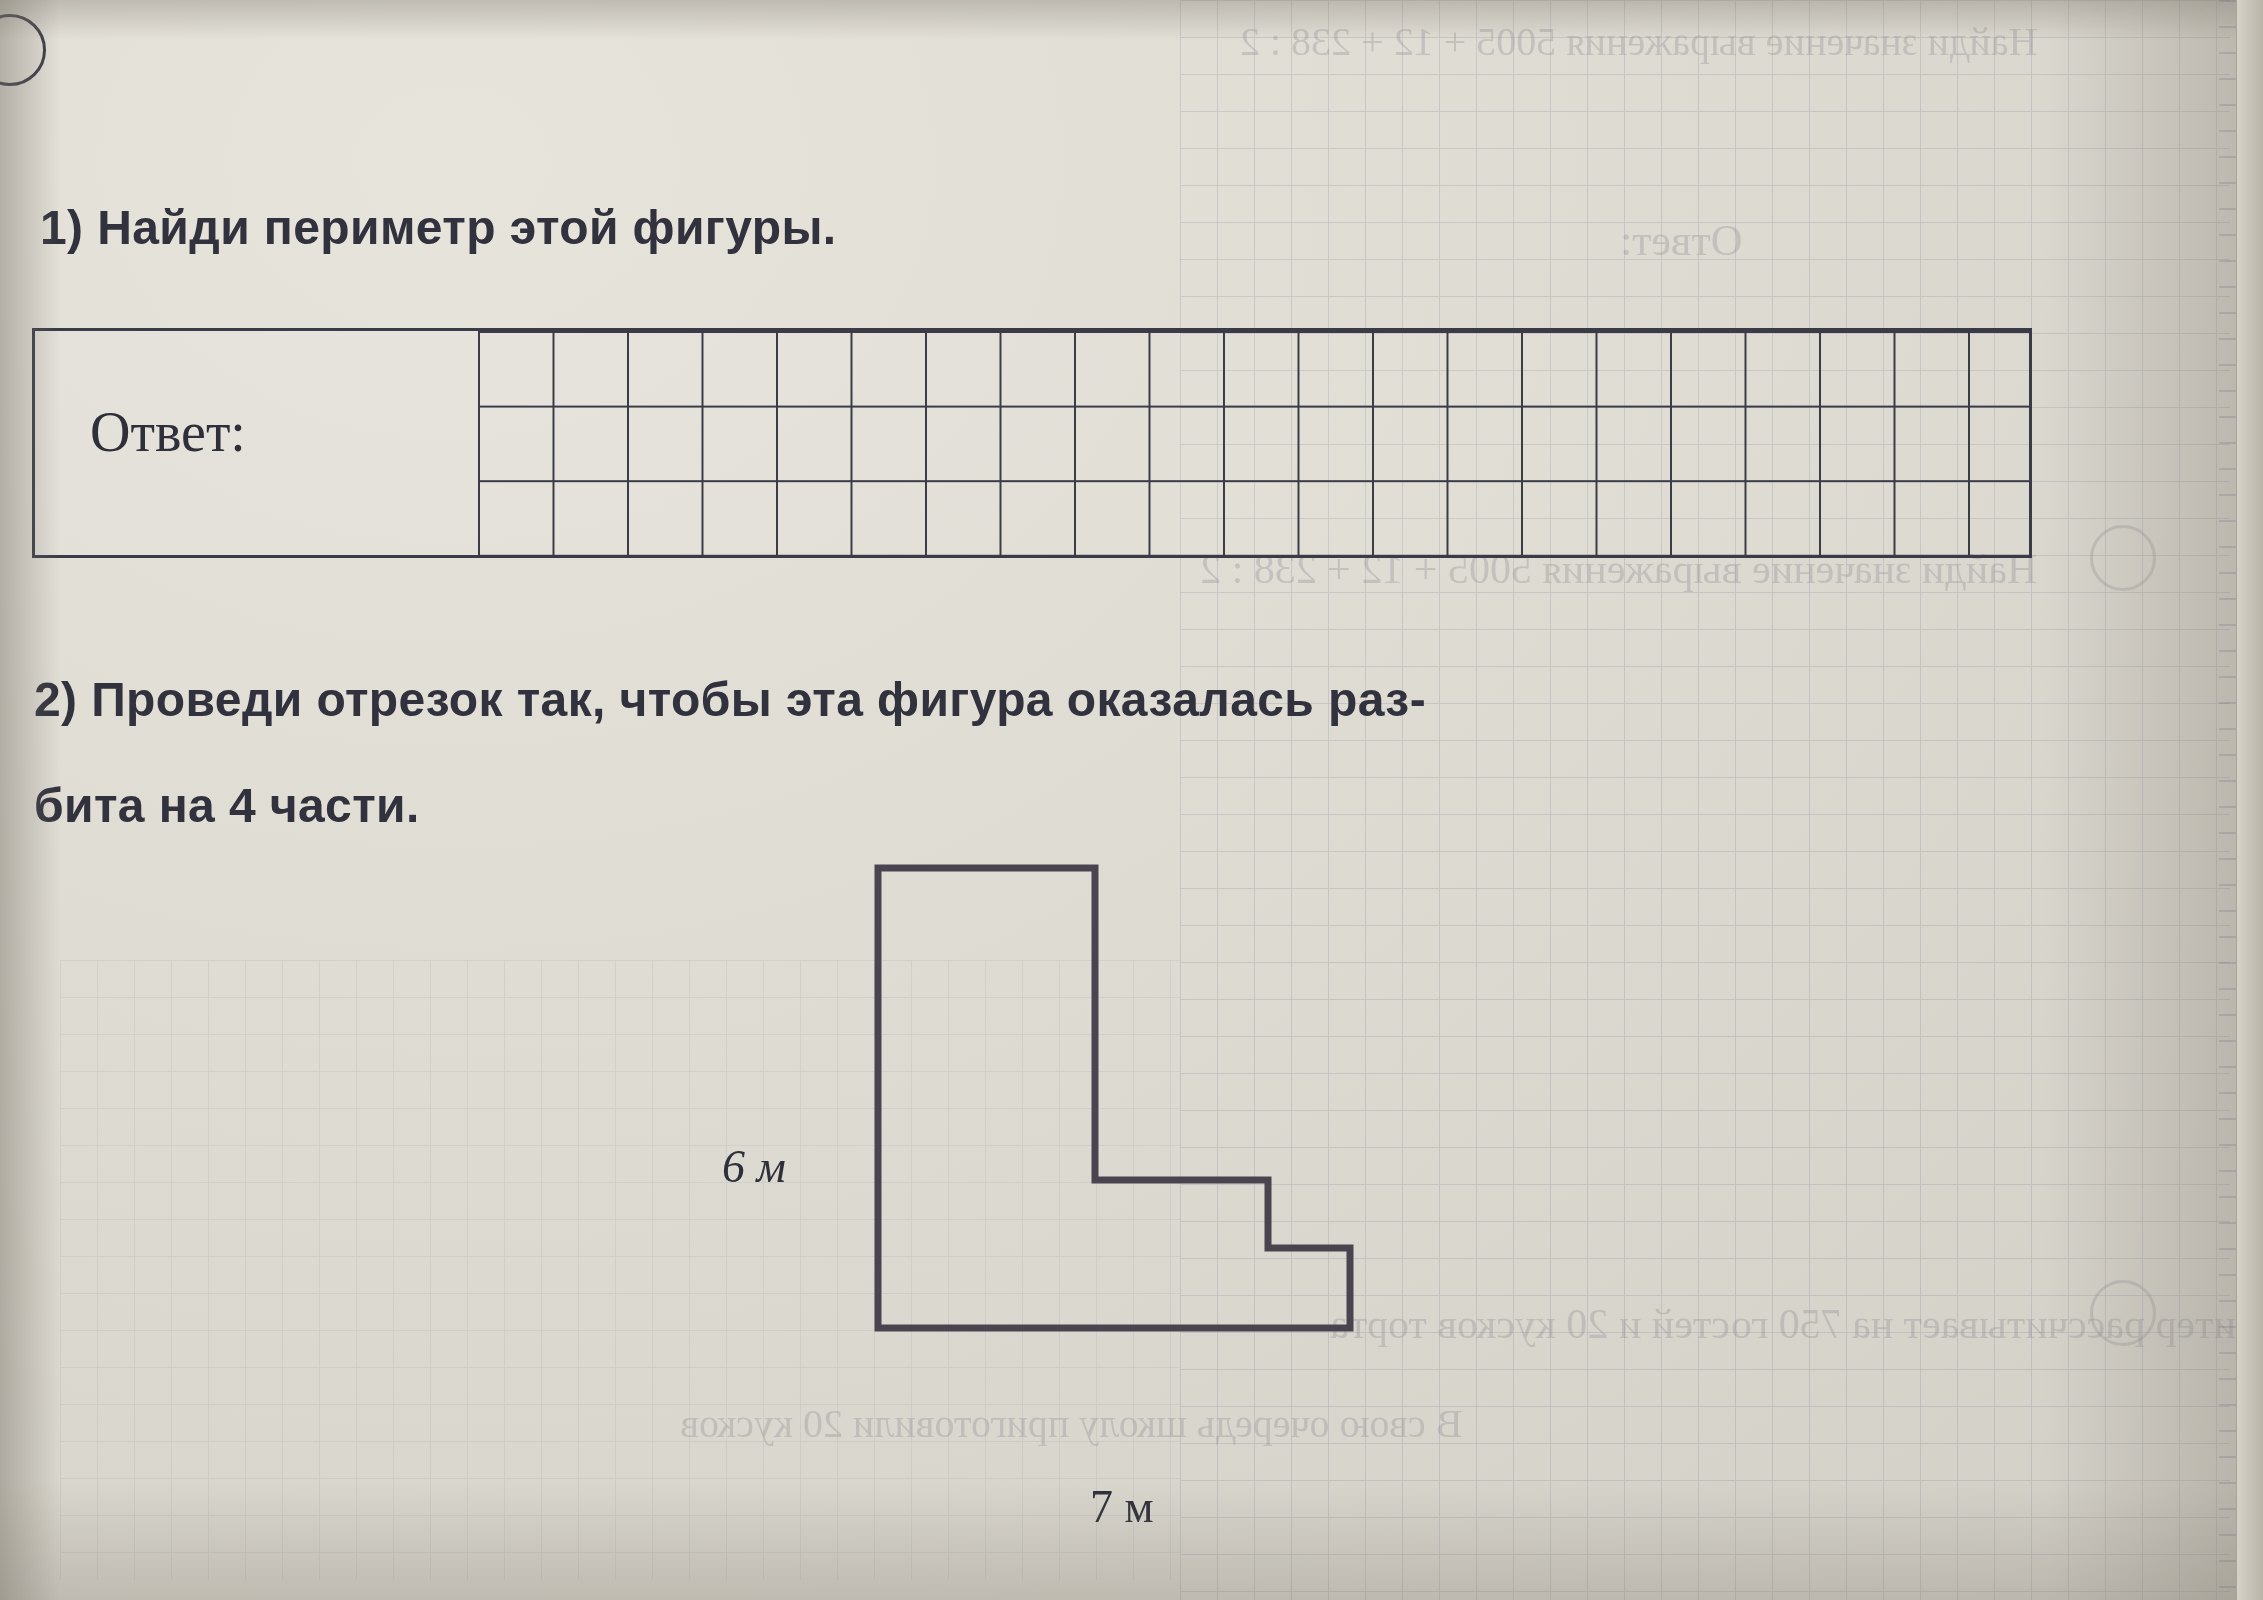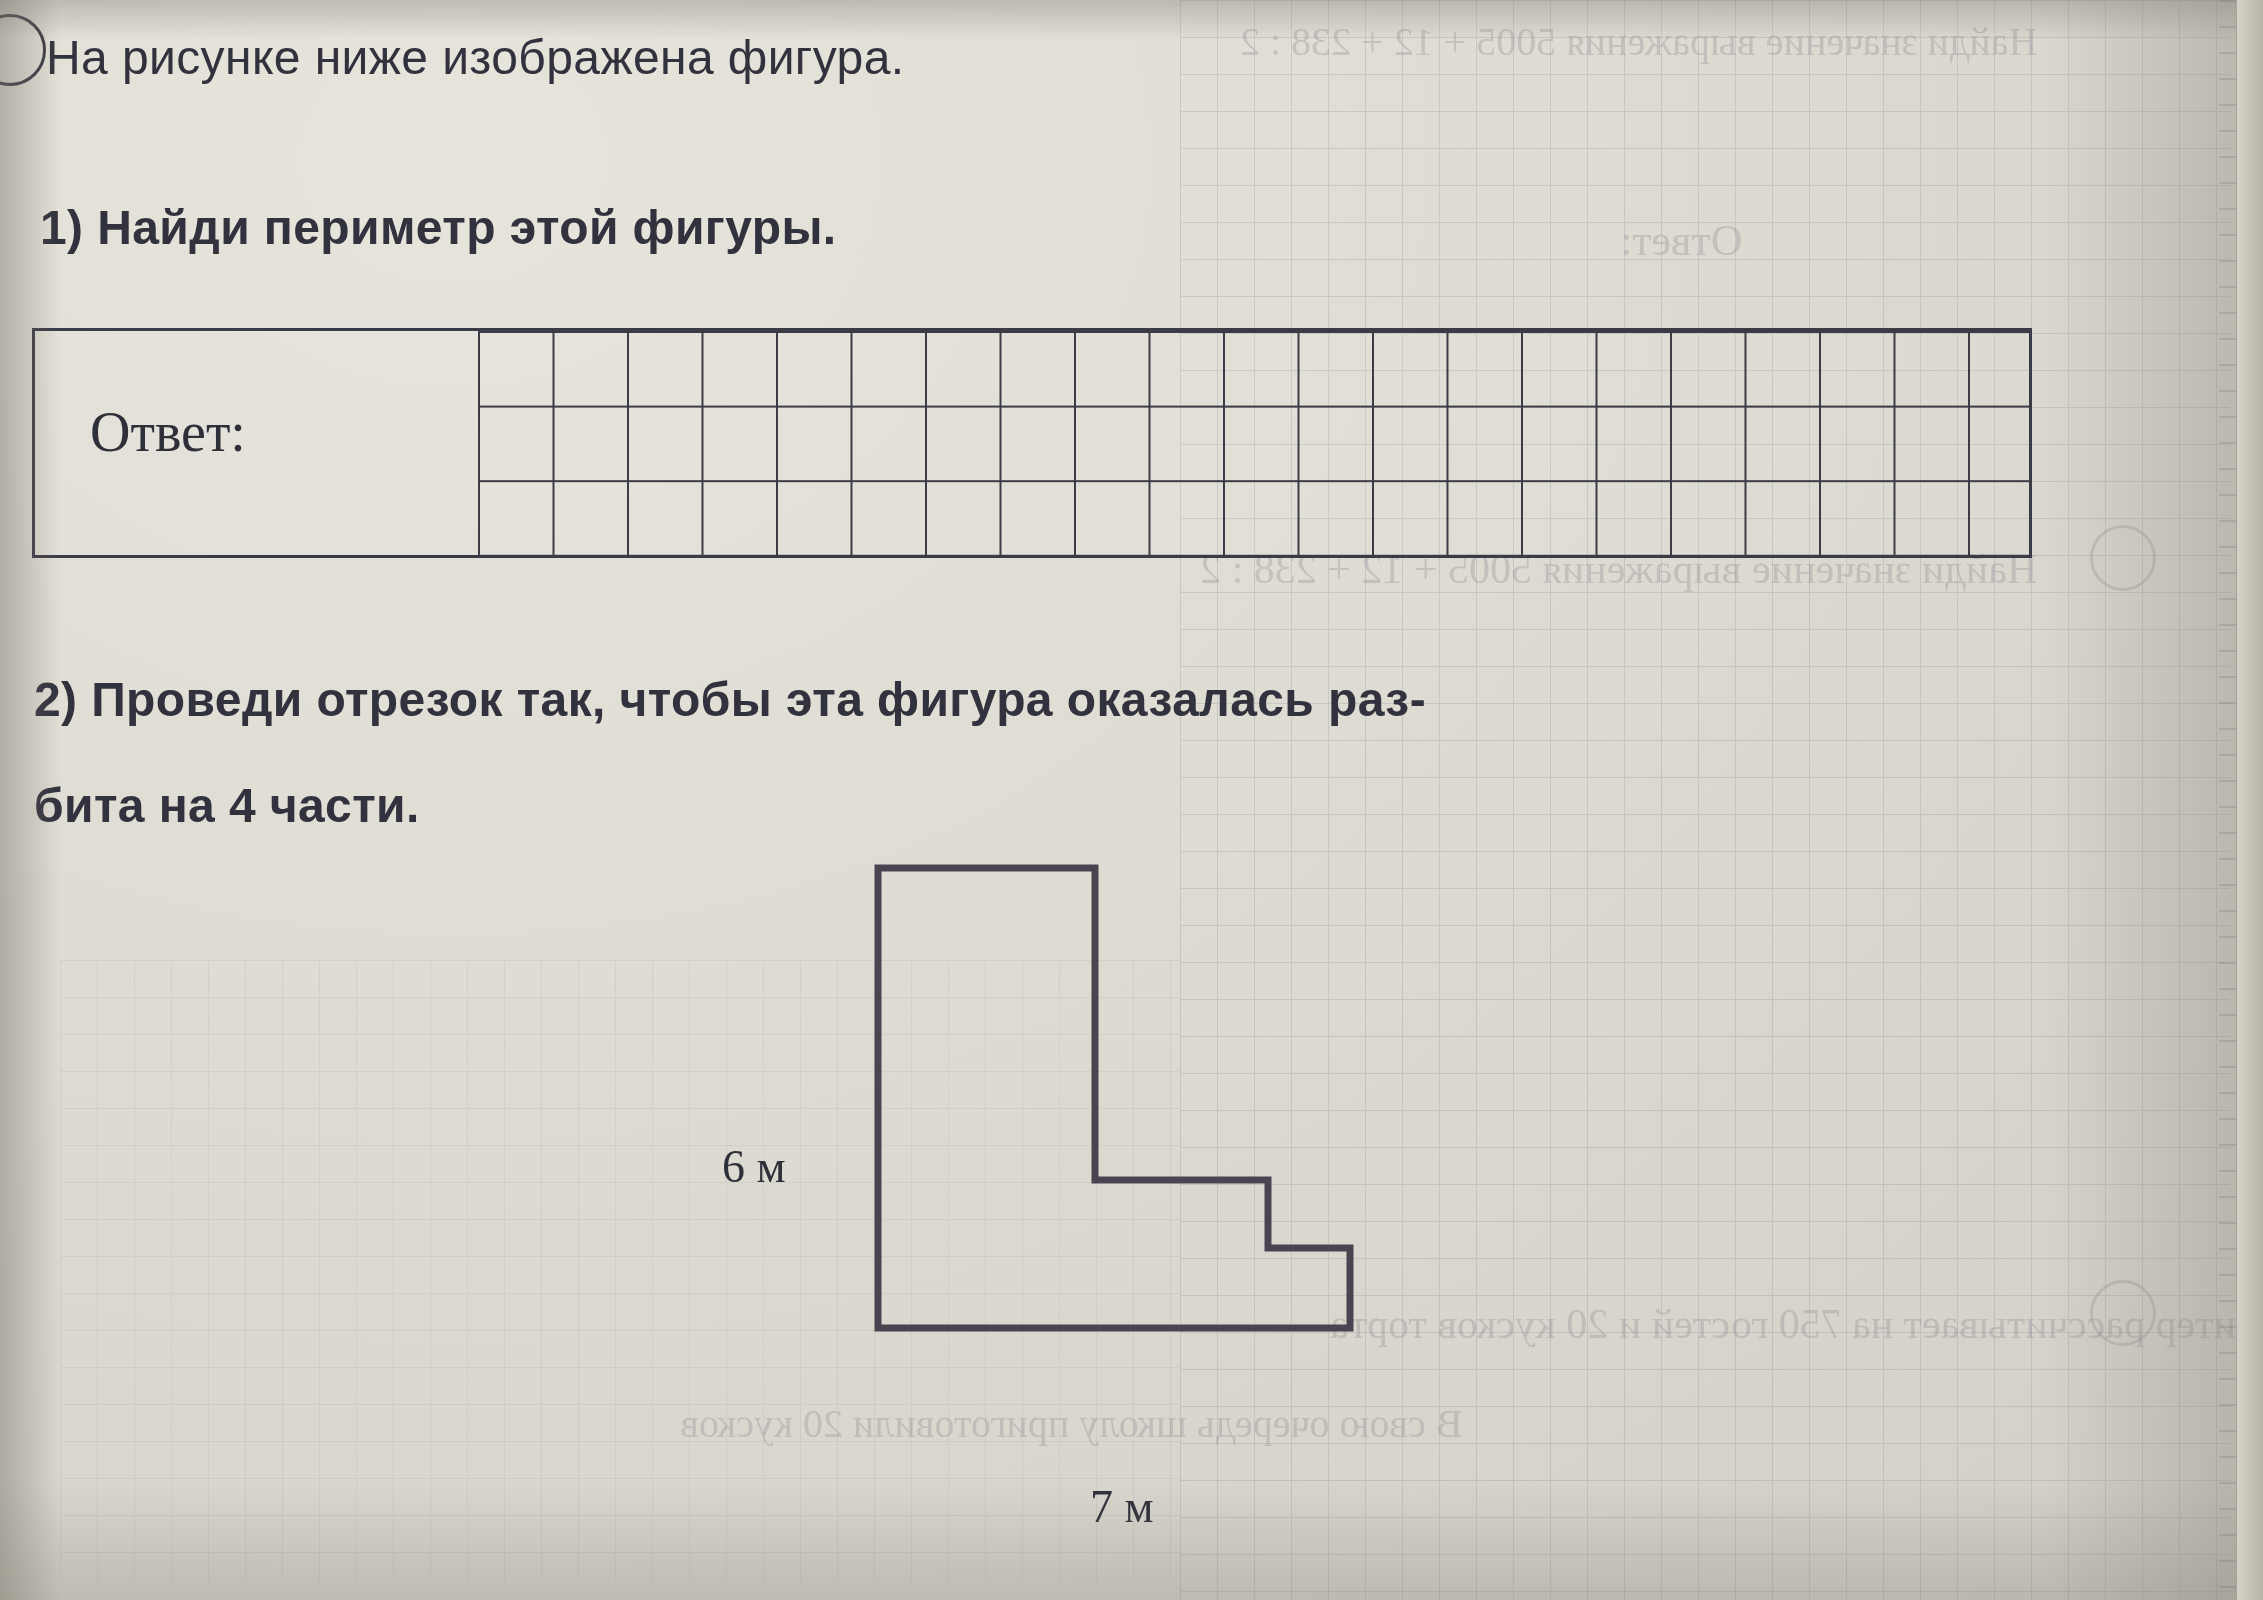--- a/index.html
+++ b/index.html
@@ -165,20 +165,21 @@
     width: 720px;
     height: 620px;
   }
   .label-6m {
     position: absolute;
     left: 722px;
     top: 1140px;
     font-family: "Liberation Serif", serif;
     font-size: 46px;
     color: #2f2f3a;
+    font-style: italic;
   }
   .label-7m {
     position: absolute;
     left: 1090px;
     top: 1480px;
     font-family: "Liberation Serif", serif;
     font-size: 46px;
     color: #2f2f3a;
   }
 </style>
@@ -194,21 +195,20 @@
   <div class="bleed" style="left:1620px; top:215px; font-size:44px;">Ответ:</div>
   <div class="bleed" style="left:1200px; top:545px; font-size:42px;">Найди значение выражения 5005 + 12 + 238 : 2</div>
   <div class="bleed" style="left:1330px; top:1300px; font-size:42px;">Кондитер рассчитывает на 750 гостей и 20 кусков торта</div>
   <div class="bleed" style="left:680px; top:1400px; font-size:40px;">В свою очередь школу приготовили 20 кусков</div>
 
   <div class="bleed-circle" style="left:2090px; top:525px; width:60px; height:60px;"></div>
   <div class="bleed-circle" style="left:2090px; top:1280px; width:60px; height:60px;"></div>
 
   <div class="q-num-circle"></div>
 
-  <div class="line l1">На рисунке ниже изображена фигура.</div>
 
   <div class="line l2">1) Найди периметр этой фигуры.</div>
 
   <div class="answer-box"></div>
   <div class="answer-label">Ответ:</div>
   <div class="answer-grid"></div>
 
   <div class="line l3">2) Проведи отрезок так, чтобы эта фигура оказалась раз-</div>
   <div class="line l4">бита на 4 части.</div>
 

